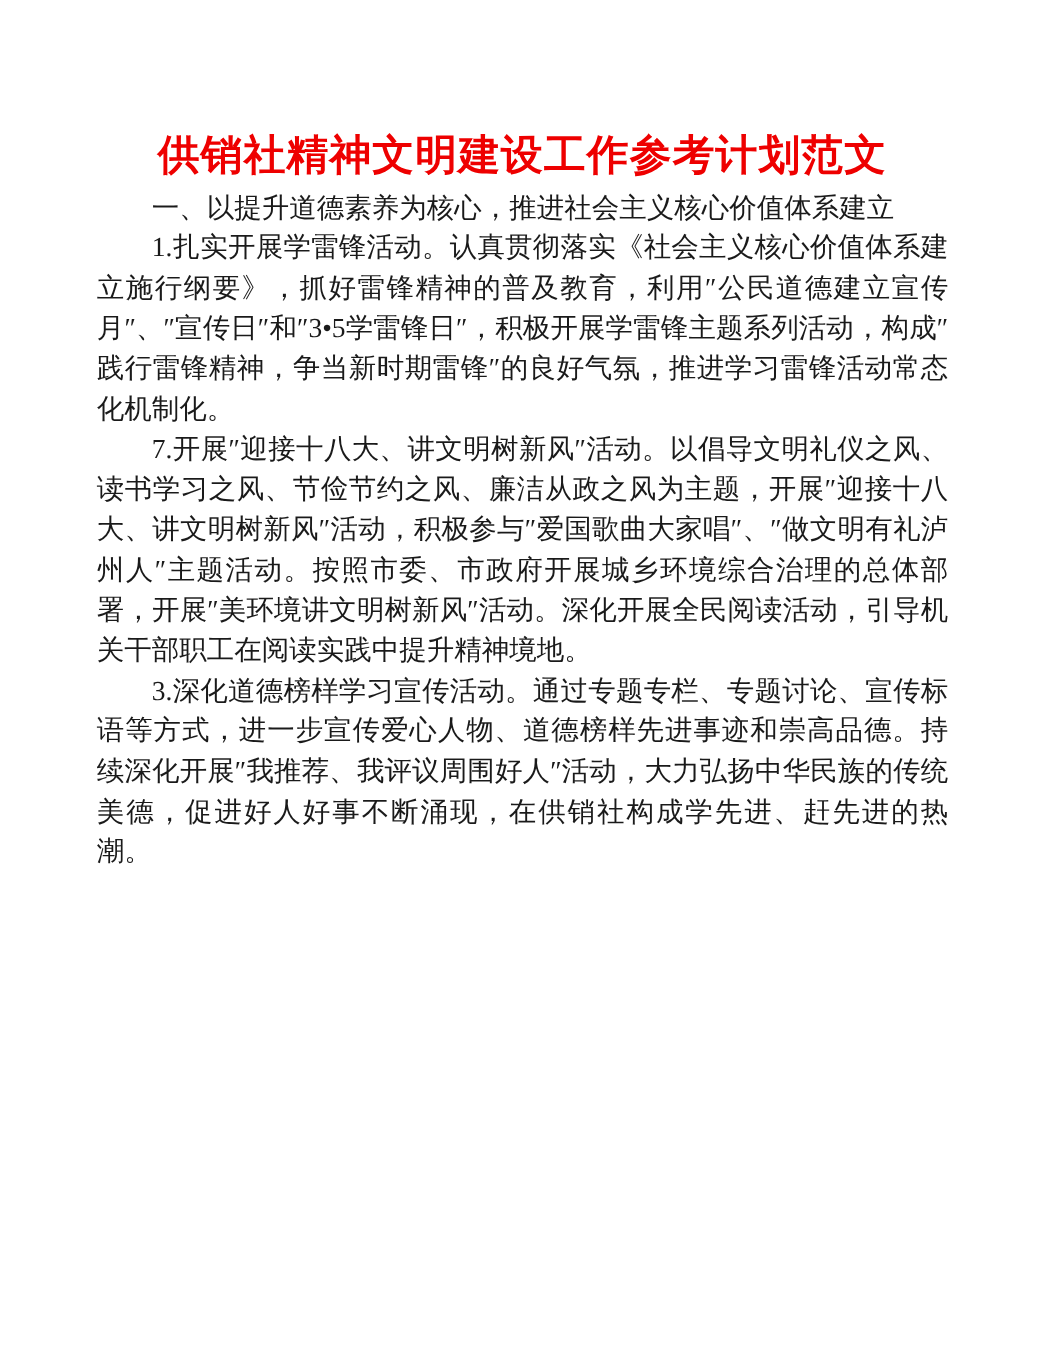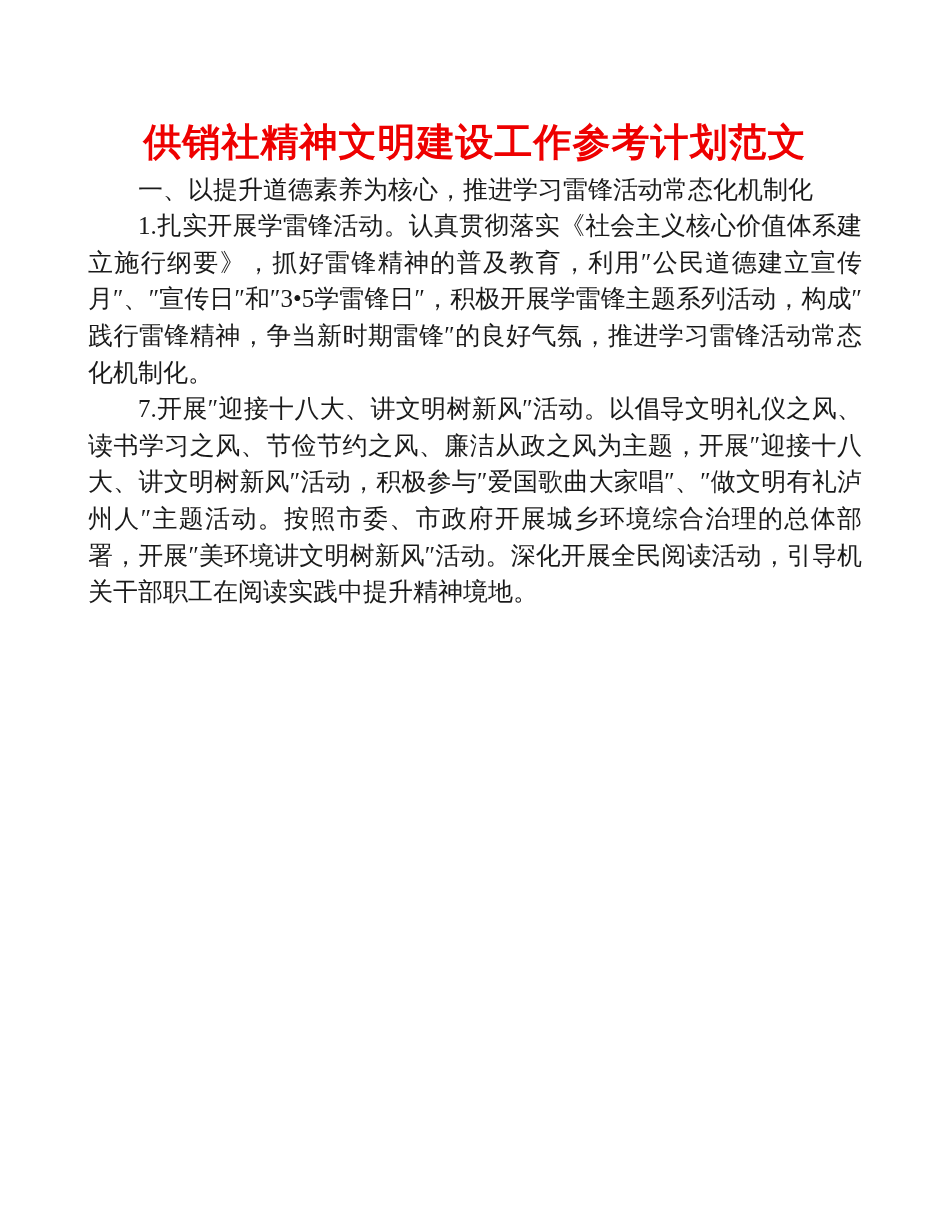--- a/index.html
+++ b/index.html
@@ -40,17 +40,18 @@
     word-break: break-all;
   }
 </style>
 </head>
 <body>
 
 <div class="page">
   <h1 class="doc-title" style="color: rgb(238, 0, 0);">供销社精神文明建设工作参考计划范文</h1>
 
   <div class="doc-body">
-    <p>一、以提升道德素养为核心，推进学习雷锋活动常态化机制化</p>
+    <p>一、以提升道德素养为核心，推进社会主义核心价值体系建立</p>
     <p>1.扎实开展学雷锋活动。认真贯彻落实《社会主义核心价值体系建立施行纲要》，抓好雷锋精神的普及教育，利用″公民道德建立宣传月″、″宣传日″和″3•5学雷锋日″，积极开展学雷锋主题系列活动，构成″践行雷锋精神，争当新时期雷锋″的良好气氛，推进学习雷锋活动常态化机制化。</p>
     <p>7.开展″迎接十八大、讲文明树新风″活动。以倡导文明礼仪之风、读书学习之风、节俭节约之风、廉洁从政之风为主题，开展″迎接十八大、讲文明树新风″活动，积极参与″爱国歌曲大家唱″、″做文明有礼泸州人″主题活动。按照市委、市政府开展城乡环境综合治理的总体部署，开展″美环境讲文明树新风″活动。深化开展全民阅读活动，引导机关干部职工在阅读实践中提升精神境地。</p>
+    <p>3.深化道德榜样学习宣传活动。通过专题专栏、专题讨论、宣传标语等方式，进一步宣传爱心人物、道德榜样先进事迹和崇高品德。持续深化开展″我推荐、我评议周围好人″活动，大力弘扬中华民族的传统美德，促进好人好事不断涌现，在供销社构成学先进、赶先进的热潮。</p>
   </div>
 </div>
 
 </body></html>

